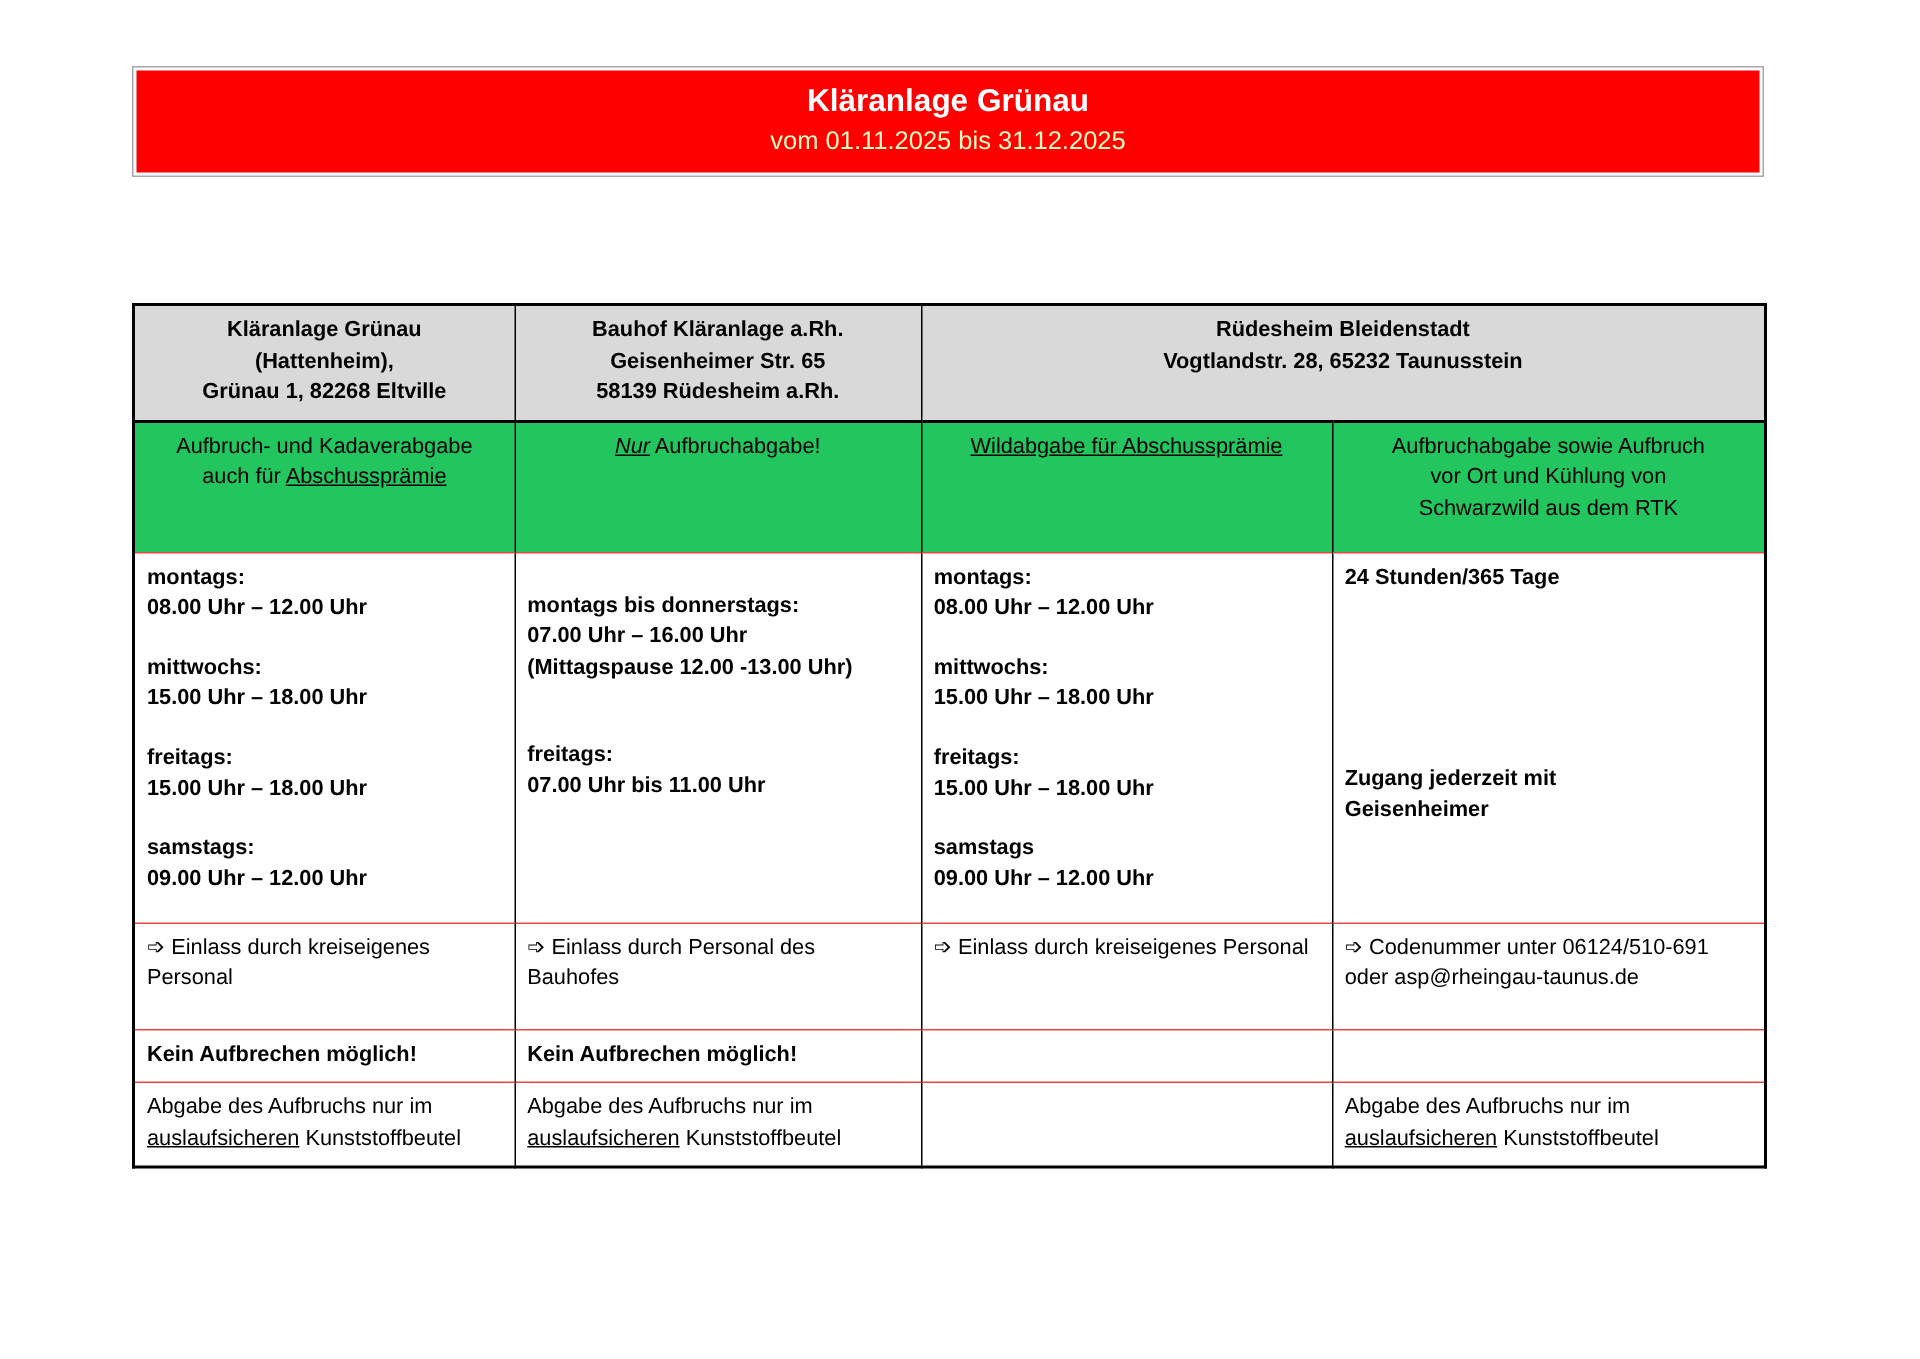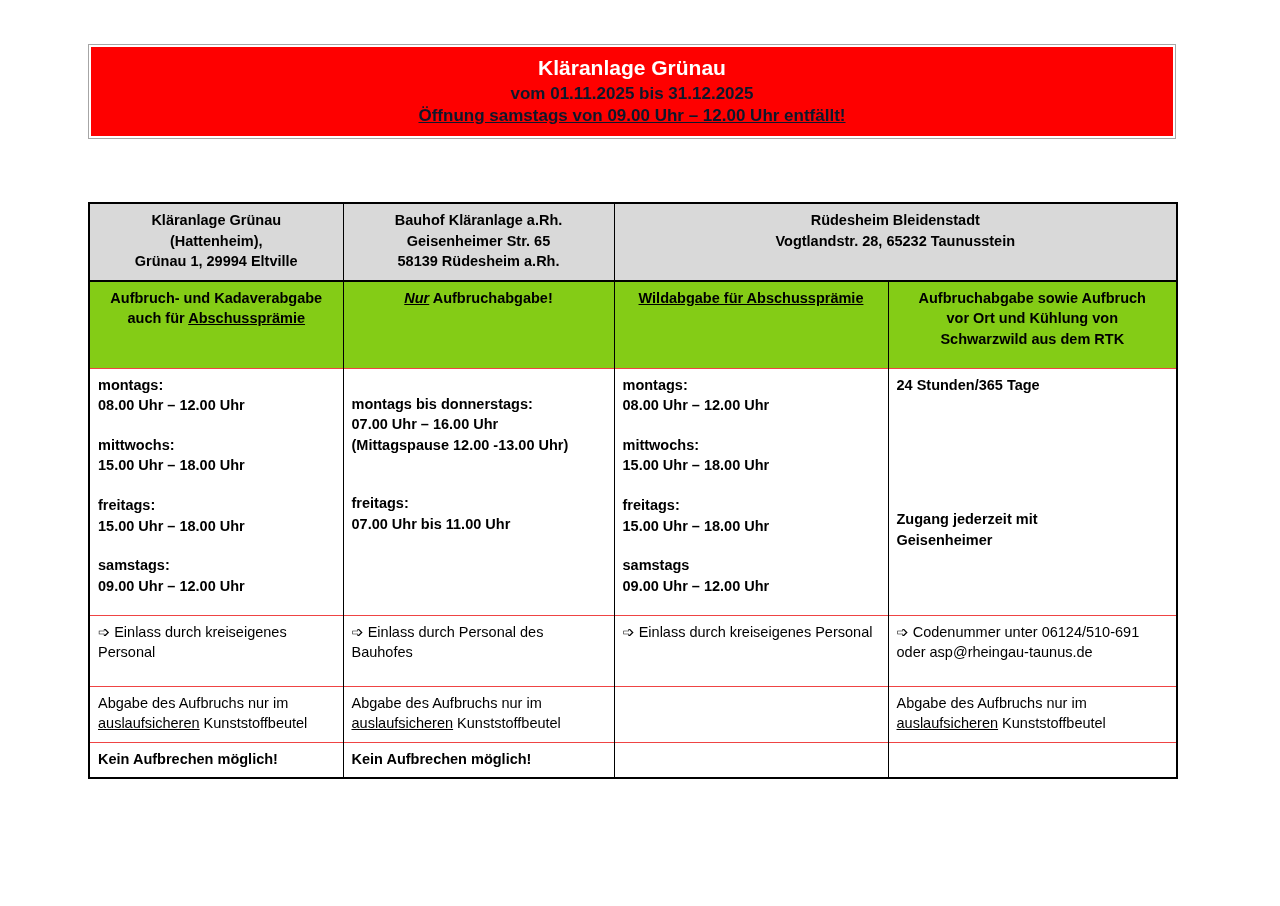--- a/index.html
+++ b/index.html
@@ -34,22 +34,22 @@
     line-height: 1.28;
   }
   .notice-title {
     font-size: 21px;
     font-weight: bold;
     color: #ffffff;
     margin-bottom: 1px;
   }
   .notice-line {
     font-size: 17px;
-    font-weight: bold;
-    color: #0f172a;
+    font-weight: normal;
+    color: #fef9c3;
   }
   .u { text-decoration: underline; }
 
   
   .tbl {
     position: absolute;
     left: 88px;
     top: 202px;
     width: 1088px;
     border-collapse: collapse;
@@ -77,23 +77,23 @@
 
   .hdr {
     background: #d9d9d9;
     text-align: center;
     font-weight: bold;
     font-size: 16px;
     line-height: 1.45;
     padding: 8px 6px 10px 6px;
   }
   .sub {
-    background: #84cc16;
+    background: #22c55e;
     text-align: center;
-    font-weight: bold;
+    font-weight: normal;
     font-size: 14px;
     line-height: 1.45;
     padding: 7px 8px 9px 8px;
     height: 72px;
   }
   .sub-italic { font-style: italic; }
 
   .hours {
     font-weight: bold;
     font-size: 14.5px;
@@ -127,38 +127,37 @@
   .w3 { width: 274px; }
   .w4 { width: 289px; }
 </style>
 </head>
 <body>
 
 <div class="notice">
   <div class="notice-inner">
     <div class="notice-title">Kläranlage Grünau</div>
     <div class="notice-line">vom 01.11.2025 bis 31.12.2025</div>
-    <div class="notice-line u">Öffnung samstags von 09.00 Uhr – 12.00 Uhr entfällt!</div>
   </div>
 </div>
 
 <table class="tbl">
   <colgroup>
     <col class="w1">
       <col class="w2">
       <col class="w3">
       <col class="w4">
   </colgroup>
 
   <tbody>
       <tr>
     <td class="hdr">
       <div>Kläranlage Grünau</div>
       <div>(Hattenheim),</div>
-      <div>Grünau 1, 29994 Eltville</div>
+      <div>Grünau 1, 82268 Eltville</div>
     </td>
     <td class="hdr col-sep">
       <div>Bauhof Kläranlage a.Rh.</div>
       <div>Geisenheimer Str. 65</div>
       <div>58139 Rüdesheim a.Rh.</div>
     </td>
     <td class="hdr col-sep" colspan="2">
       <div>Rüdesheim Bleidenstadt</div>
       <div>Vogtlandstr. 28, 65232 Taunusstein</div>
     </td>
@@ -248,32 +247,32 @@
       <span>➩</span>
       <span>Einlass durch kreiseigenes Personal</span>
     </td>
     <td class="access row-sep-thin col-sep">
       <span>➩</span>
       <span>Codenummer unter 06124/510-691 oder asp@rheingau-taunus.de</span>
     </td>
   </tr>
 
   <tr>
-    <td class="bag row-sep-thin">
-      <span>Abgabe des Aufbruchs nur im </span><span class="u">auslaufsicheren</span><span> Kunststoffbeutel</span>
-    </td>
-    <td class="bag row-sep-thin col-sep">
-      <span>Abgabe des Aufbruchs nur im </span><span class="u">auslaufsicheren</span><span> Kunststoffbeutel</span>
-    </td>
-    <td class="bag row-sep-thin col-sep empty-cell"></td>
-    <td class="bag row-sep-thin col-sep">
-      <span>Abgabe des Aufbruchs nur im </span><span class="u">auslaufsicheren</span><span> Kunststoffbeutel</span>
-    </td>
-  </tr>
-
-  <tr>
     <td class="nobreak row-sep-thin">Kein Aufbrechen möglich!</td>
     <td class="nobreak row-sep-thin col-sep">Kein Aufbrechen möglich!</td>
     <td class="nobreak row-sep-thin col-sep empty-cell"></td>
     <td class="nobreak row-sep-thin col-sep empty-cell"></td>
   </tr>
+
+  <tr>
+    <td class="bag row-sep-thin">
+      <span>Abgabe des Aufbruchs nur im </span><span class="u">auslaufsicheren</span><span> Kunststoffbeutel</span>
+    </td>
+    <td class="bag row-sep-thin col-sep">
+      <span>Abgabe des Aufbruchs nur im </span><span class="u">auslaufsicheren</span><span> Kunststoffbeutel</span>
+    </td>
+    <td class="bag row-sep-thin col-sep empty-cell"></td>
+    <td class="bag row-sep-thin col-sep">
+      <span>Abgabe des Aufbruchs nur im </span><span class="u">auslaufsicheren</span><span> Kunststoffbeutel</span>
+    </td>
+  </tr>
 </tbody>
   </table>
 
 </body></html>

